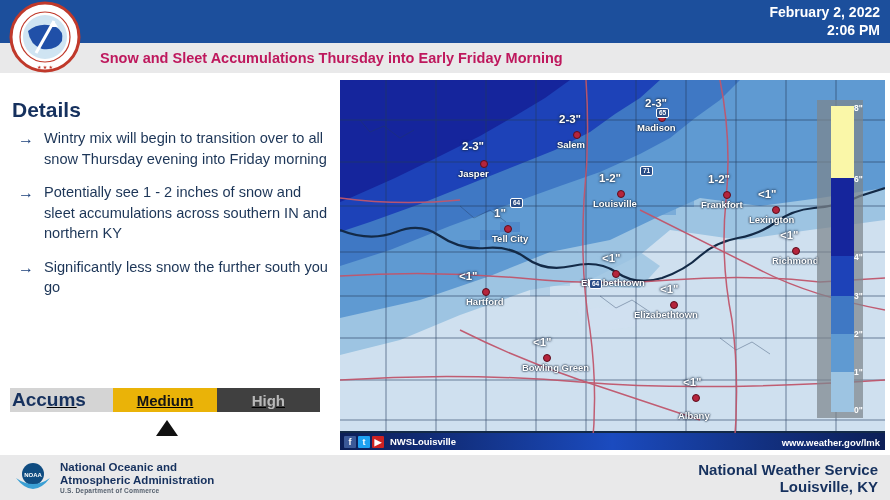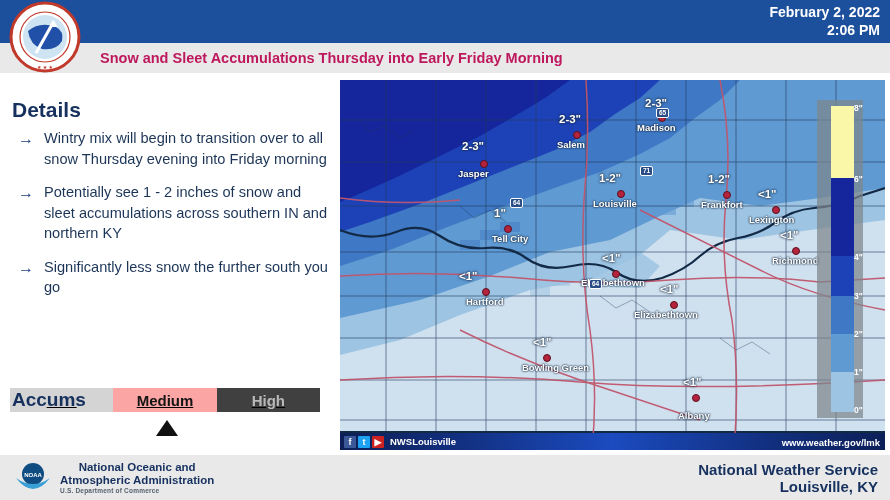--- a/index.html
+++ b/index.html
@@ -67,21 +67,21 @@
   }
   .conf-bar{
     position:absolute;left:10px;top:388px;width:310px;height:24px;
     display:flex;z-index:2;text-decoration:underline;
   }
   .conf-seg{
     flex:1;display:flex;align-items:center;justify-content:center;
     font-size:15px;font-weight:bold;
   }
   .seg-low{background:#d4d4d4;color:#c9c9c9;}
-  .seg-med{background:#fca5a5;color:#141414;}
+  .seg-med{background:#eab308;color:#141414;}
   .seg-high{background:#404040;color:#b9b9b9;}
   .conf-pointer{
     position:absolute;left:156px;top:420px;width:0;height:0;
     border-left:11px solid transparent;border-right:11px solid transparent;
     border-bottom:16px solid #111111;z-index:5;
   }
 
   
   .map-wrap{
     position:absolute;left:340px;top:80px;width:545px;height:370px;
@@ -150,21 +150,21 @@
   }
 
   
   .footer{
     position:absolute;left:0;top:455px;width:890px;height:45px;
     background:#e9e9ea;
   }
   .noaa-logo{position:absolute;left:14px;top:460px;width:38px;height:36px;}
   .noaa-text{
     position:absolute;left:60px;top:461px;color:#16315e;
-    font-size:11.5px;font-weight:bold;line-height:13px;text-align:center;
+    font-size:11.5px;font-weight:bold;line-height:13px;
   }
   .noaa-sub{
     position:absolute;left:60px;top:487px;color:#55606e;
     font-size:6.5px;font-weight:bold;letter-spacing:0.2px;
   }
   .nws-footer{
     position:absolute;right:12px;top:461px;text-align:right;
     color:#16315e;font-size:15px;font-weight:bold;line-height:17px;
   }
 </style>

